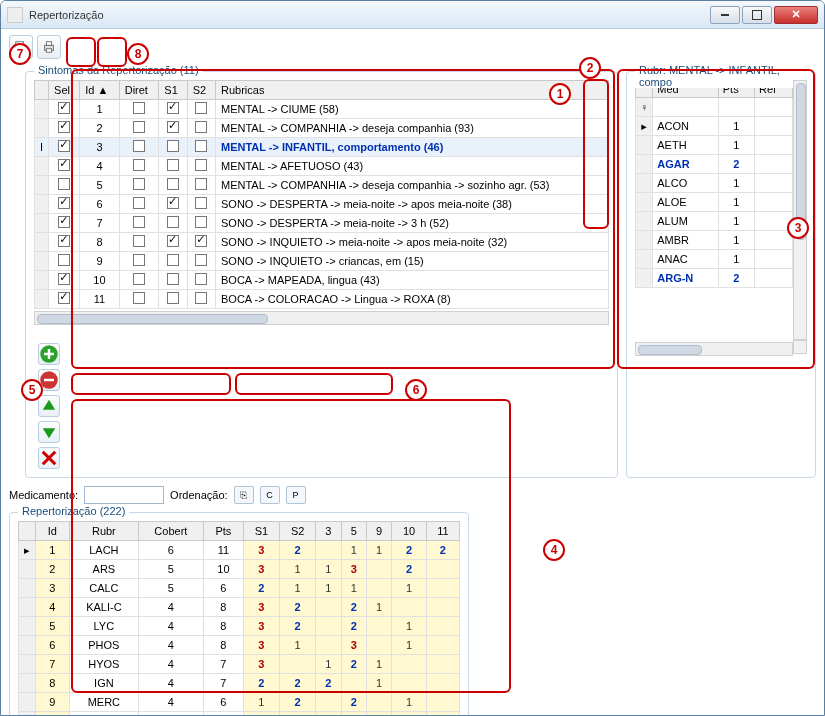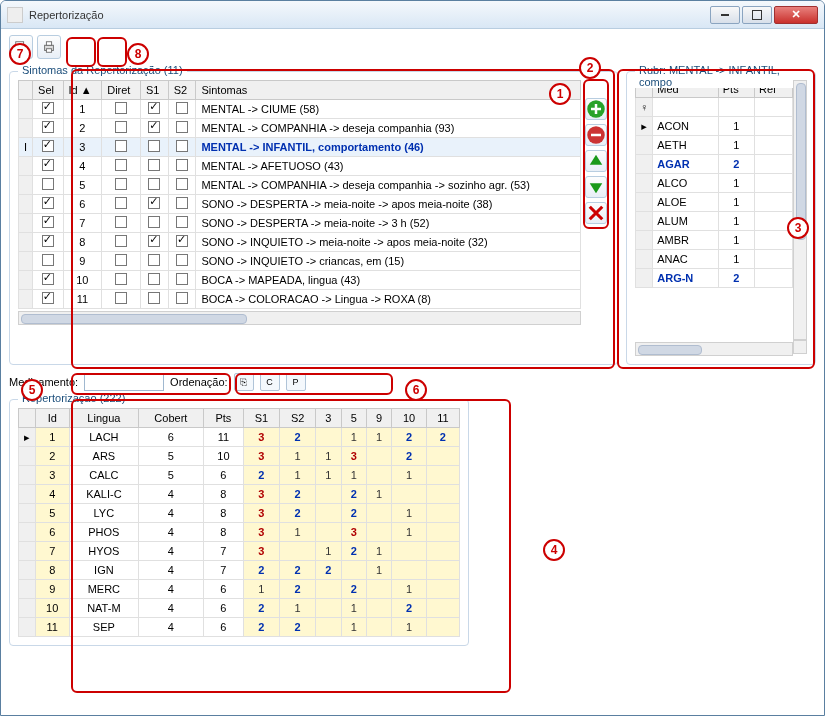--- a/index.html
+++ b/index.html
@@ -23,21 +23,21 @@
 .tbtn svg{width:14px;height:14px;}
 
 
 .ann-circle { position:absolute; width:22px; height:22px; border:2px solid #c00; border-radius:50%; background:#fff; display:flex; align-items:center; justify-content:center; font-weight:bold; color:#c00; font-size:12px; z-index:100; }
 .ann-box { position:absolute; border:2px solid #c00; border-radius:6px; z-index:90; pointer-events:none; }
 
 
 .groupbox { border:1px solid #c9d8e8; border-radius:4px; margin-top:8px; position:relative; padding:8px; }
 .groupbox > .legend { position:absolute; top:-8px; left:8px; background:#fff; padding:0 4px; color:#1a4d7a; }
 
-.upper { display:flex; gap:8px; }
+.upper { display:flex; gap:8px;margin-left:16px; }
 .symptoms-panel { flex:1; }
 
 
 table.grid { border-collapse:collapse; width:100%; background:#fff; }
 table.grid th { background:#f0f0f0; border:1px solid #c9c9c9; padding:3px 5px; font-weight:normal; text-align:left; }
 table.grid td { border:1px solid #e0e0e0; padding:2px 5px; height:19px; }
 table.grid tr.sel td { background:#e9f2fb; }
 .chk { width:12px; height:12px; border:1px solid #777; display:inline-block; background:#fff; position:relative; }
 .chk.on::after { content:"✓"; position:absolute; top:-3px; left:0; font-size:11px; }
 .rowhdr { width:14px; background:#f0f0f0; border:1px solid #c9c9c9; text-align:center; }
@@ -65,21 +65,21 @@
 .v3{color:#b00000;font-weight:bold;}
 .v2{color:#0030b0;font-weight:bold;}
 .v1{color:#333;}
 table.results-grid td.hl{background:#fff8d0;}
 
 .hscroll { height:14px; background:#f0f0f0; border:1px solid #d0d0d0; margin-top:2px; position:relative; }
 .hscroll::after{content:"";position:absolute;left:2px;top:2px;width:40%;height:8px;background:#d0d8e4;border:1px solid #b0bdd0;border-radius:4px;}
 .vscroll { width:14px; background:#f0f0f0; border:1px solid #d0d0d0; position:relative;}
 .vscroll::after{content:"";position:absolute;top:2px;left:2px;width:8px;height:60%;background:#d0d8e4;border:1px solid #b0bdd0;border-radius:4px;}
 
-.symptoms-wrap{display:flex;}
+.symptoms-wrap{display:flex;flex-direction:column;}
 .symptoms-table-wrap{flex:1; overflow:hidden;}
 .link{color:#0030b0;font-weight:bold;}
 
 .rubr-wrap{display:flex;}
 .rubr-table-wrap{flex:1;}
 
 .small-scroll-row{display:flex;}
 .small-scroll-row .hscroll{flex:1;}
 .small-scroll-row .corner{width:14px;height:14px;background:#f0f0f0;border:1px solid #d0d0d0;}
 </style>
@@ -123,21 +123,21 @@
           <div class="symptoms-table-wrap">
             <table class="grid">
               <thead>
                   <tr>
                 <th class="rowhdr"></th>
                 <th>Sel</th>
                 <th>Id ▲</th>
                 <th>Diret</th>
                 <th>S1</th>
                 <th>S2</th>
-                <th>Sintomas</th>
+                <th>Rubricas</th>
               </tr>
                 </thead>
               <tbody id="symptoms-body">
                   <tr>
                     <td class="rowhdr"></td>
     <td style="text-align:center"><span class="chk on"></span></td>
     <td style="text-align:center">1</td>
     <td style="text-align:center"><span class="chk "></span></td>
     <td style="text-align:center"><span class="chk on"></span></td>
     <td style="text-align:center"><span class="chk "></span></td>
@@ -364,21 +364,21 @@
       <span class="ordbtn">P</span>
     </div>
 
     <div class="groupbox results" style="width:460px;">
       <div class="legend">Repertorização (222)</div>
       <table class="grid results-grid">
         <thead>
             <tr id="results-head">
               <th class="rowhdr"></th>
               <th>Id</th>
-              <th>Lingua</th>
+              <th>Rubr</th>
               <th>Cobert</th>
               <th>Pts</th>
               <th>S1</th>
               <th>S2</th>
               <th>3</th>
               <th>5</th>
               <th>9</th>
               <th>10</th>
               <th>11</th>
             </tr>

